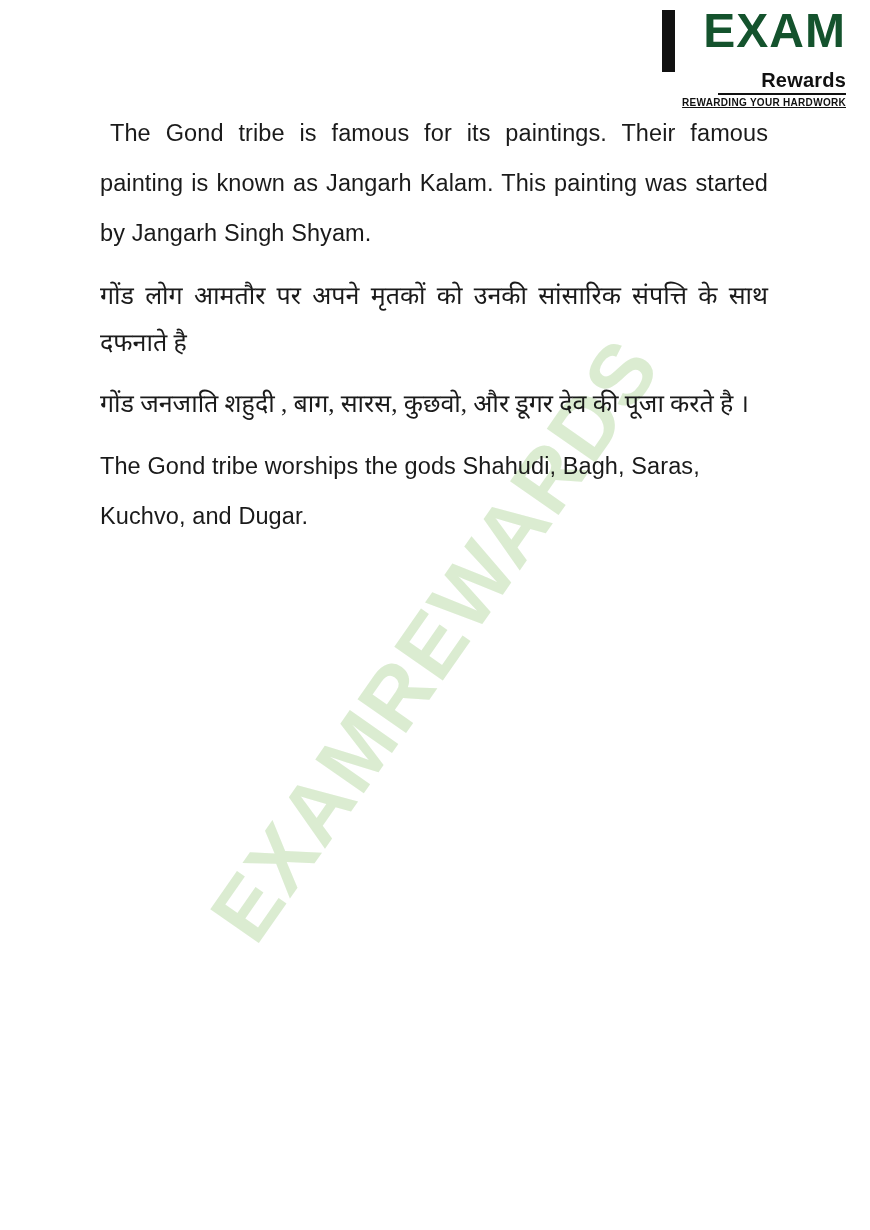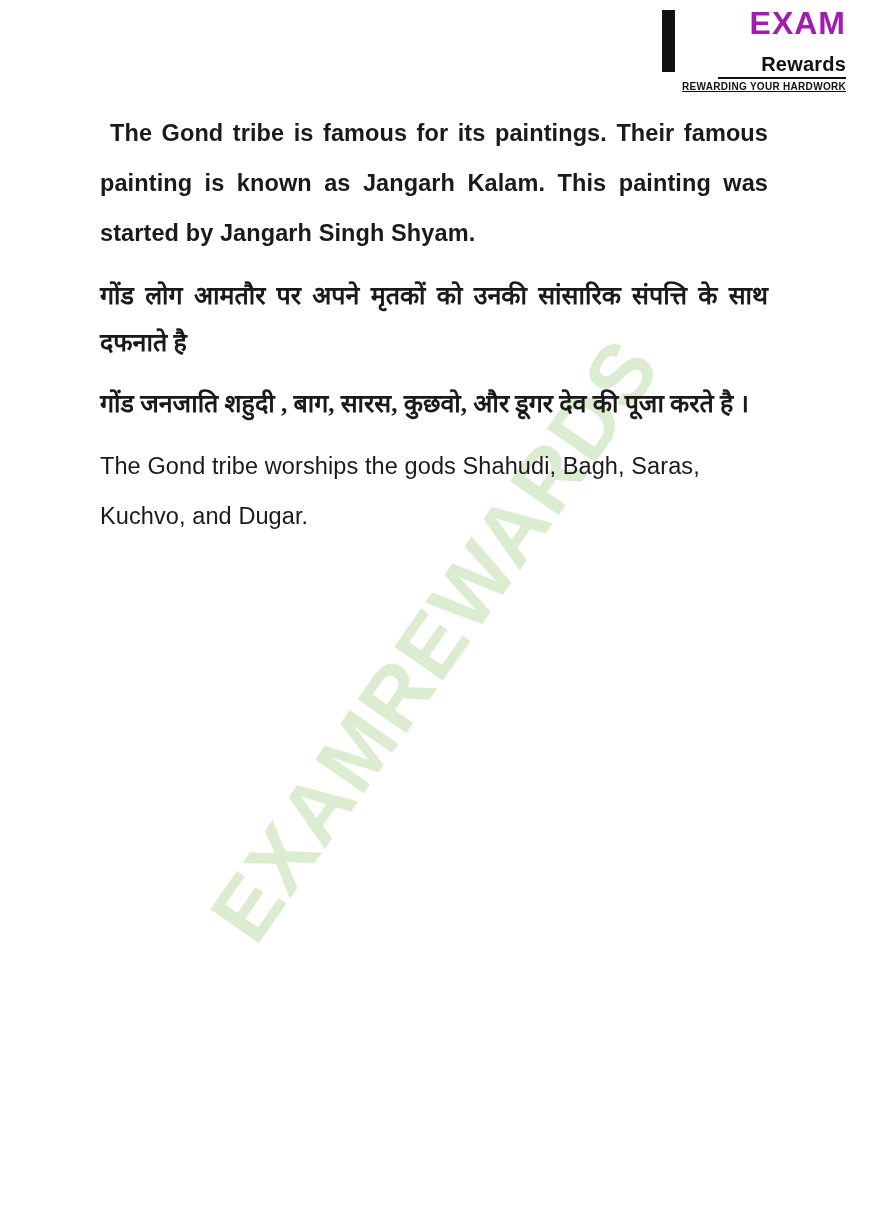--- a/index.html
+++ b/index.html
@@ -54,25 +54,25 @@
     background: #111111;
     margin-right: 7px;
     margin-top: 2px;
   }
   .logo-text {
     display: flex;
     flex-direction: column;
     align-items: flex-end;
   }
   .logo-exam {
-    font-size: 32px;
+    font-size: 48px;
     font-weight: 700;
     letter-spacing: 1px;
     line-height: 0.95;
-    color: #a21caf;
+    color: #14532d;
     font-family: "Liberation Sans", sans-serif;
   }
   .logo-rewards {
     font-size: 20px;
     font-weight: 700;
     line-height: 1.05;
     color: #111111;
     font-family: "Liberation Sans", sans-serif;
     margin-top: 16px;
     letter-spacing: 0.2px;
@@ -113,21 +113,20 @@
     letter-spacing: 0.1px;
   }
   .hi {
     font-family: "Liberation Serif", serif;
     font-size: 25px;
     line-height: 47px;
   }
   .justify {
     text-align: justify;
     text-justify: inter-word;
-    font-weight: bold;
   }
   .indent-first {
     text-indent: 10px;
   }
 
   .heading-line {
     margin: 26px 0 0 0;
     font-size: 23px;
     color: #1a1a1a;
     font-family: "Liberation Serif", serif;

